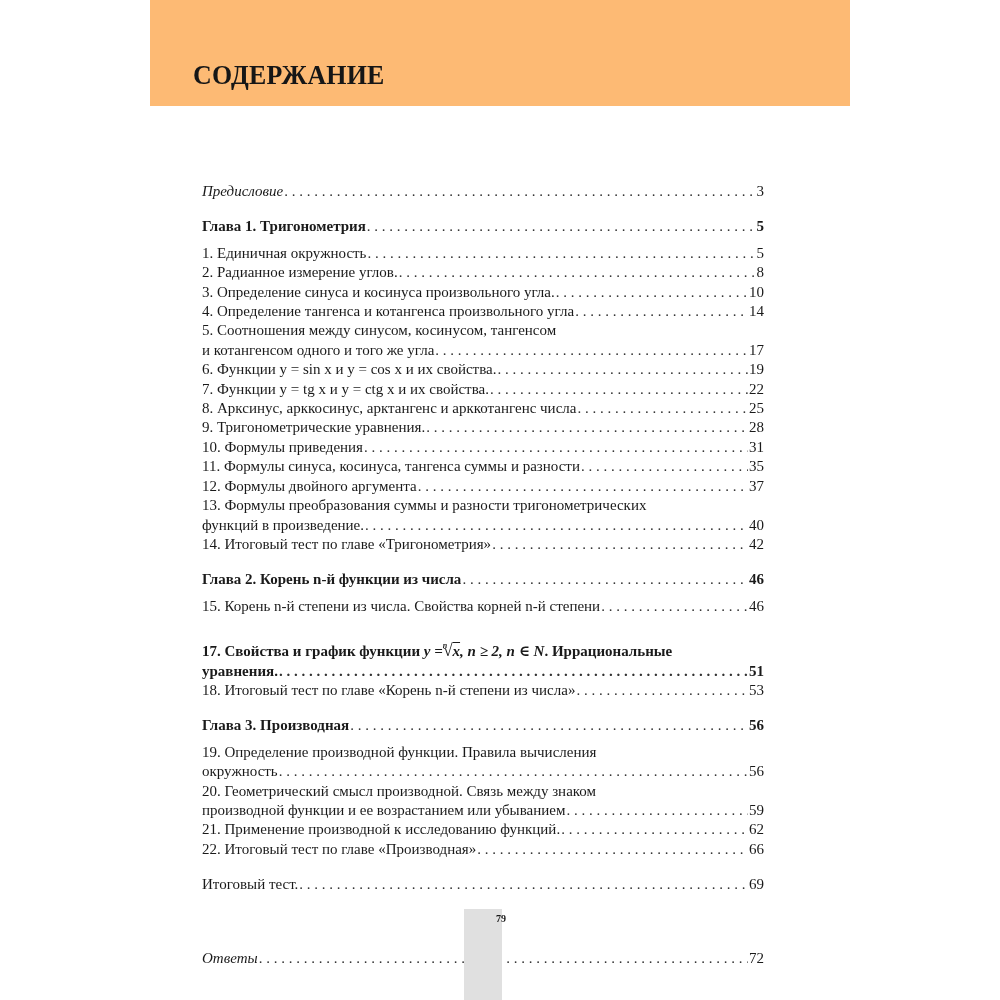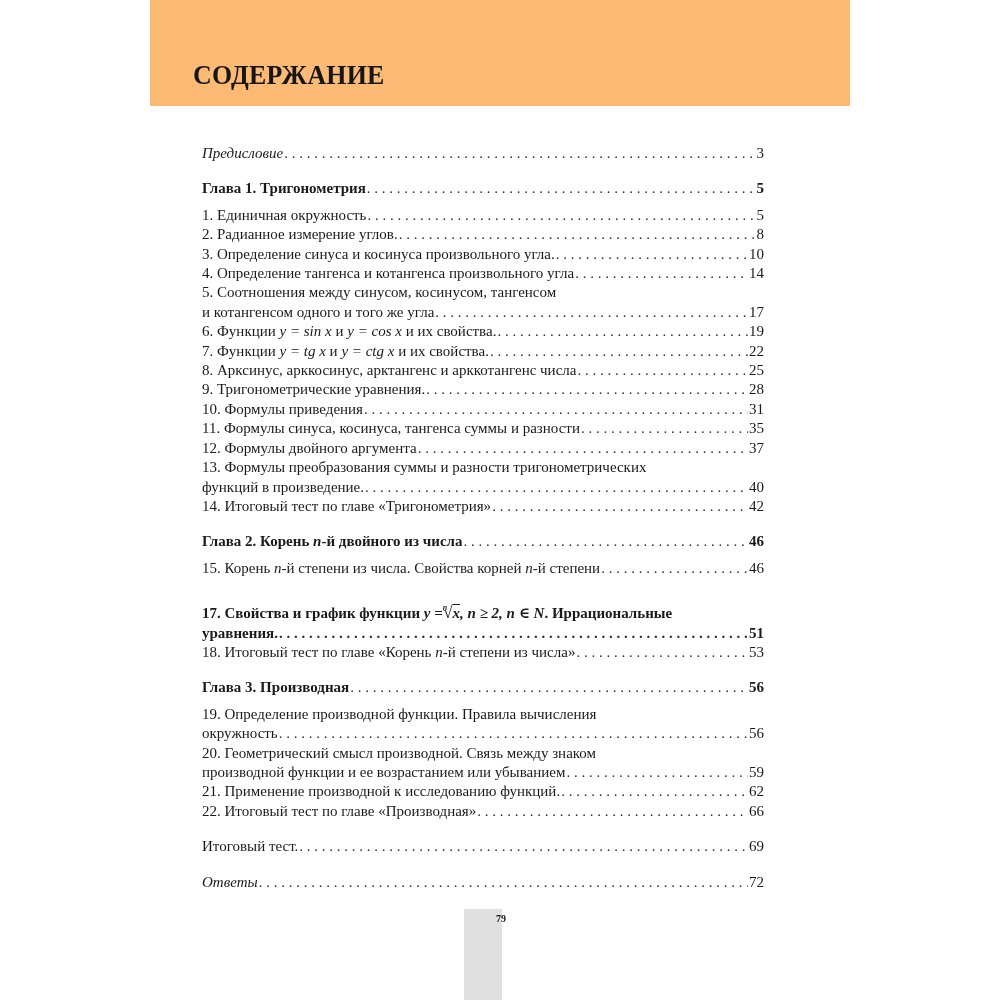--- a/index.html
+++ b/index.html
@@ -24,25 +24,25 @@
     .entry .dots {
       flex: 1; overflow: hidden; white-space: nowrap; margin: 0 1px;
       letter-spacing: 3.2px; color: #333;
     }
     .entry .dots::before {
       content: ". . . . . . . . . . . . . . . . . . . . . . . . . . . . . . . . . . . . . . . . . . . . . . . . . . . . . . . . . . . . . . . . . . . . . . . . . . . . . . . . . . . . . . . . . . . . . . . . . . . . . . . .";
       letter-spacing: 0;
     }
     .entry .pg { white-space: nowrap; }
     .multi .line1 { white-space: nowrap; }
-    .italic .txt { font-style: italic; }
+    .italic .txt { font-style: italic; margin-top: 38px; }
     .bold .txt, .bold .pg { font-weight: bold; }
     .gap { height: 16px; }
     .gap-s { height: 7px; }
-    .math { font-style: italic; }
+    .math { }
     .root-formula { font-style: italic; }
     .root-formula sup { font-size: 8px; vertical-align: 8px; margin-right: -4px; }
     .root-formula .rad { font-style: normal; font-size: 17px; }
     .root-formula .rx { text-decoration: overline; }
     .page-num-tab {
       position: absolute; left: 464px; top: 909px; width: 38px; height: 91px; background: #e0e0e0;
     }
     .page-num {
       position: absolute; left: 0; top: 4px; width: 42px; text-align: right;
       font-weight: bold; font-size: 10px;
@@ -145,21 +145,21 @@
   </div>
   <div class="entry">
     <span class="txt">14. Итоговый тест по главе «Тригонометрия»</span>
     <span class="dots"></span>
     <span class="pg">42</span>
   </div>
 
   <div class="gap"></div>
 
   <div class="entry bold">
-    <span class="txt"><span>Глава 2. Корень </span><span class="math">n</span><span>-й двойного из числа</span></span>
+    <span class="txt"><span>Глава 2. Корень </span><span class="math">n</span><span>-й функции из числа</span></span>
     <span class="dots"></span>
     <span class="pg">46</span>
   </div>
   <div class="gap-s"></div>
 
   <div class="entry">
     <span class="txt"><span>15. Корень </span><span class="math">n</span><span>-й степени из числа. Свойства корней </span><span class="math">n</span><span>-й степени</span></span>
     <span class="dots"></span>
     <span class="pg">46</span>
   </div>

